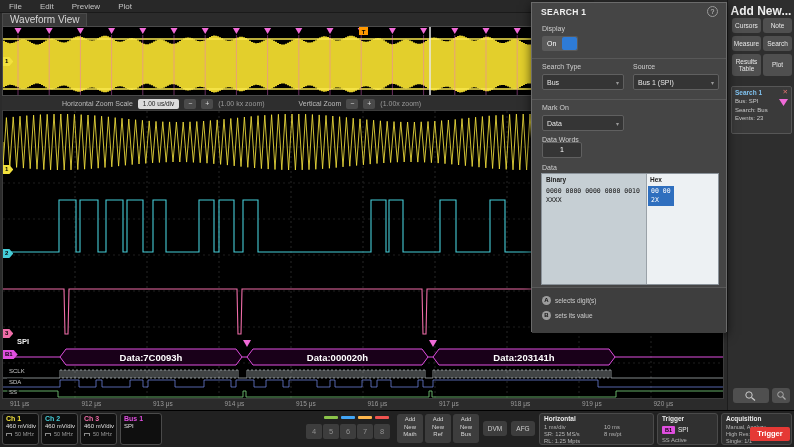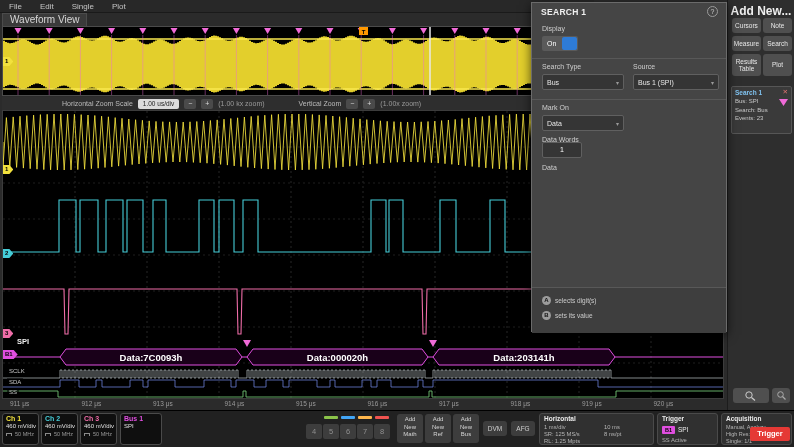--- a/index.html
+++ b/index.html
@@ -87,21 +87,21 @@
   #preview-badge{position:absolute;left:750px;top:16px;width:40px;height:14px;background:#e53935;border-radius:2px;color:#fff;font-size:7.5px;font-weight:bold;text-align:center;line-height:14px;z-index:6;}
 </style>
 </head>
 <body>
 
 <div id="root">
 
   <div id="menubar">
       <span class="menu-item">File</span>
       <span class="menu-item">Edit</span>
-      <span class="menu-item">Single</span>
+      <span class="menu-item">Preview</span>
       <span class="menu-item">Plot</span>
     </div>
 
   <div id="wf-tab">Waveform View</div>
 
   <div id="overview">
     <svg id="ov-svg" width="720" height="68">
         <rect x="0" y="0" width="720" height="68" fill="#000"></rect>
         <line x1="1" y1="13.671899597588036" x2="1" y2="60.32810040241196" stroke="#e3cf2c" stroke-width="2"></line>
         <line x1="3" y1="14.896150493128616" x2="3" y2="59.103849506871384" stroke="#e3cf2c" stroke-width="2"></line>
@@ -624,20 +624,30 @@
     <div class="sd-label" style="left:10px;top:101px;">Mark On</div>
     <div class="sd-select" style="left:10px;top:112px;width:82px;">
       <span>Data</span>
       <span class="sd-caret">▾</span>
     </div>
 
     <div class="sd-label" style="left:10px;top:133px;">Data Words</div>
     <div id="sd-datawords">1</div>
 
     <div class="sd-label" style="left:10px;top:161px;">Data</div>
+    <div id="sd-datapanel">
+      <div id="sd-hexbg"></div>
+      <div class="sd-col-h" style="left:4px;">Binary</div>
+      <div class="sd-col-h" style="left:108px;">Hex</div>
+      <div id="sd-binary">0000 0000 0000 0000 0010 XXXX</div>
+      <div id="sd-hexcell">
+        <div>00 00</div>
+        <div>2X</div>
+      </div>
+    </div>
 
     <div class="sd-footer">
       <div class="sd-hint" style="top:8px;">
         <span class="sd-knob">A</span>
         <span class="sd-hint-text">selects digit(s)</span>
       </div>
       <div class="sd-hint" style="top:23px;">
         <span class="sd-knob">B</span>
         <span class="sd-hint-text">sets its value</span>
       </div>

